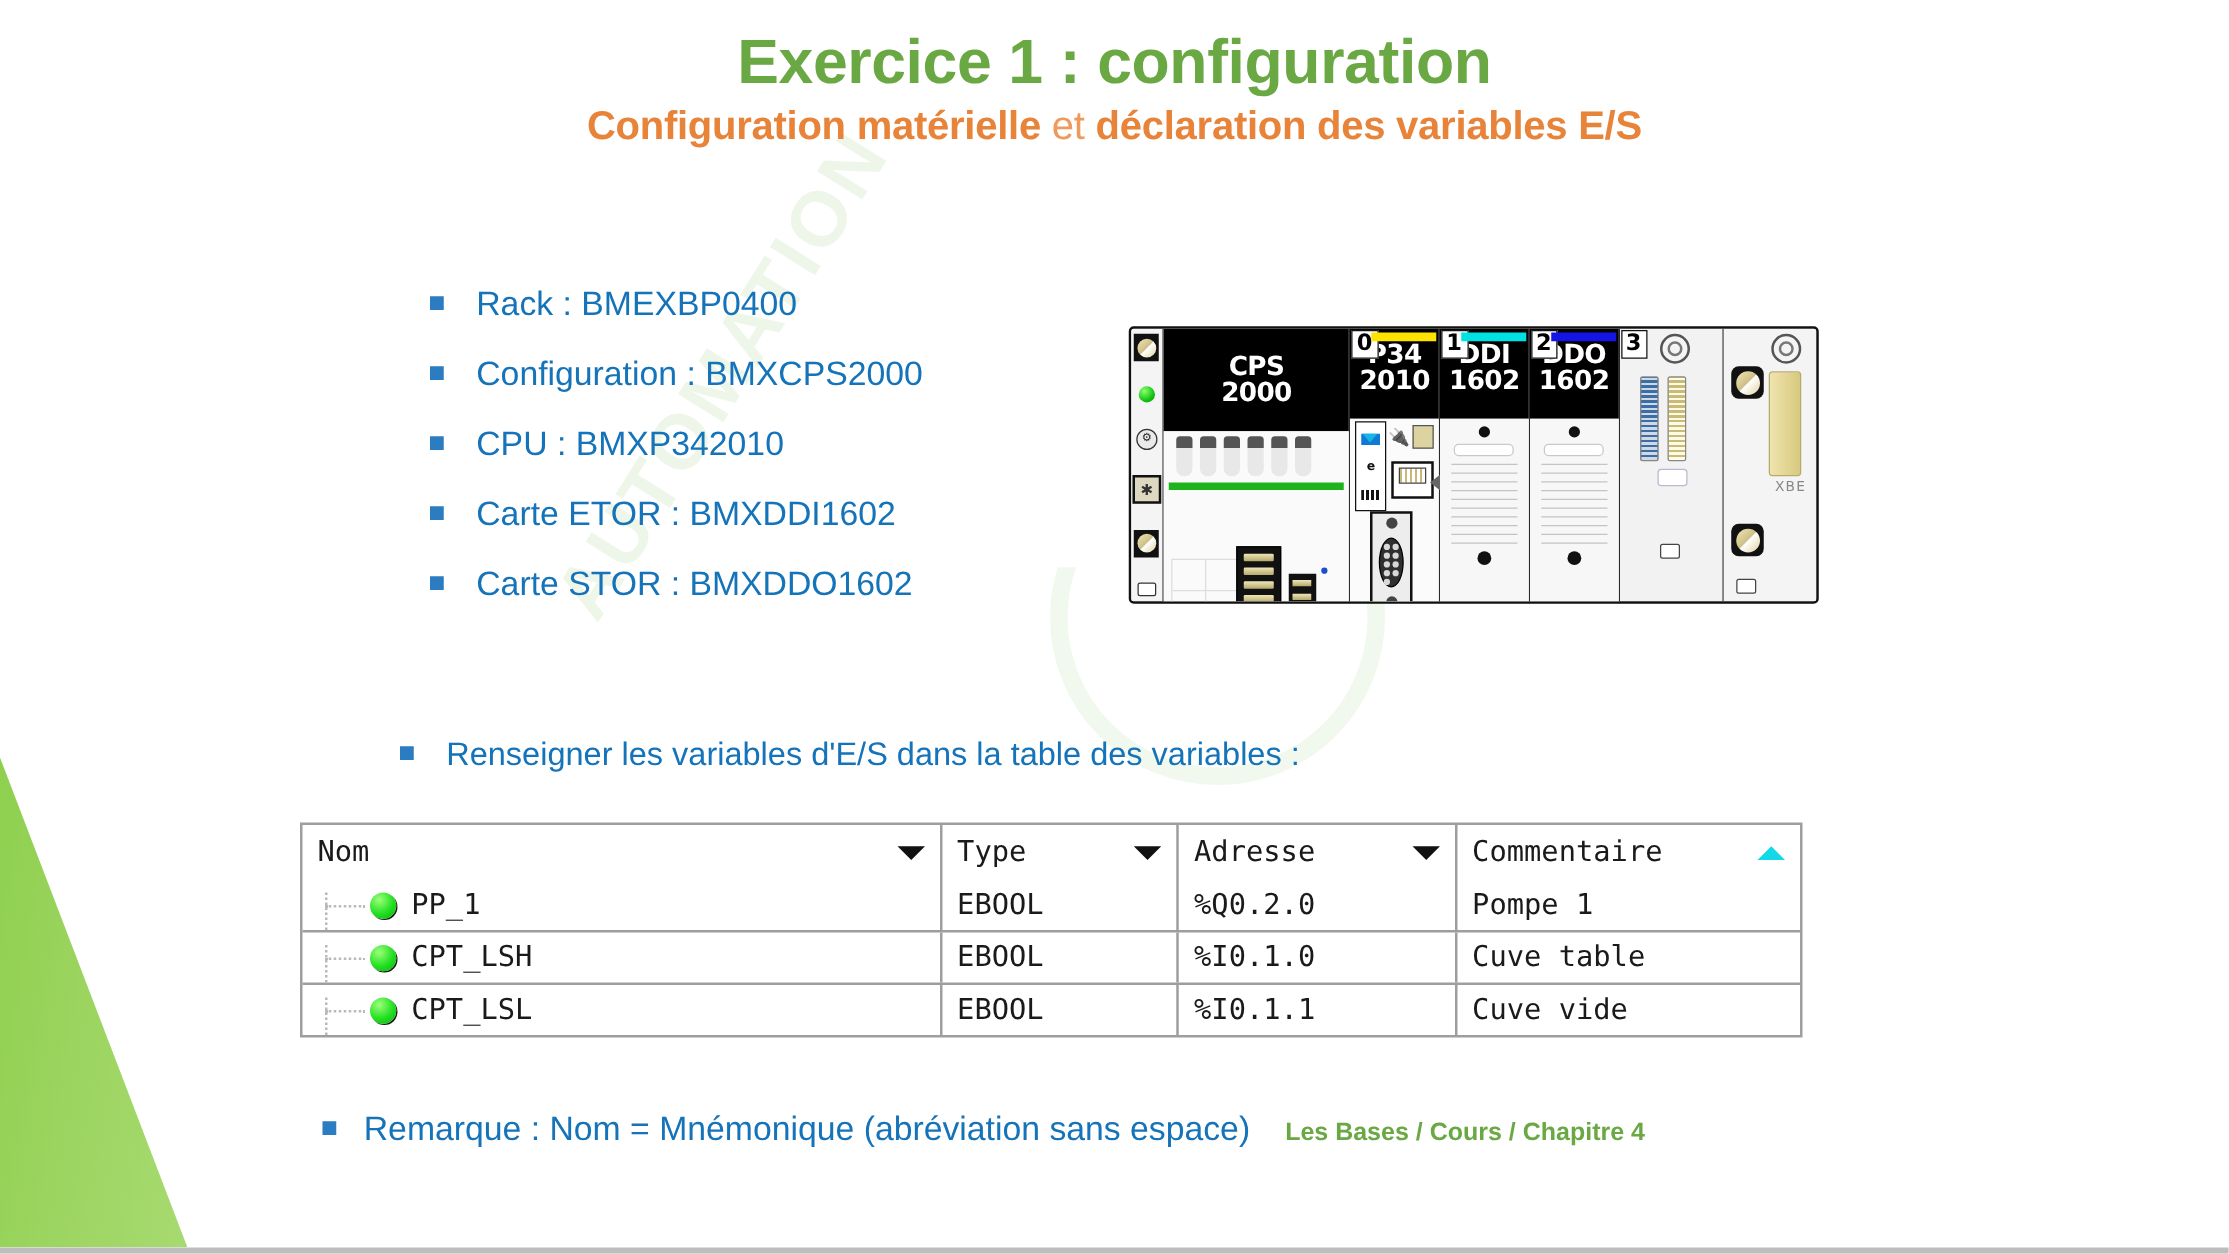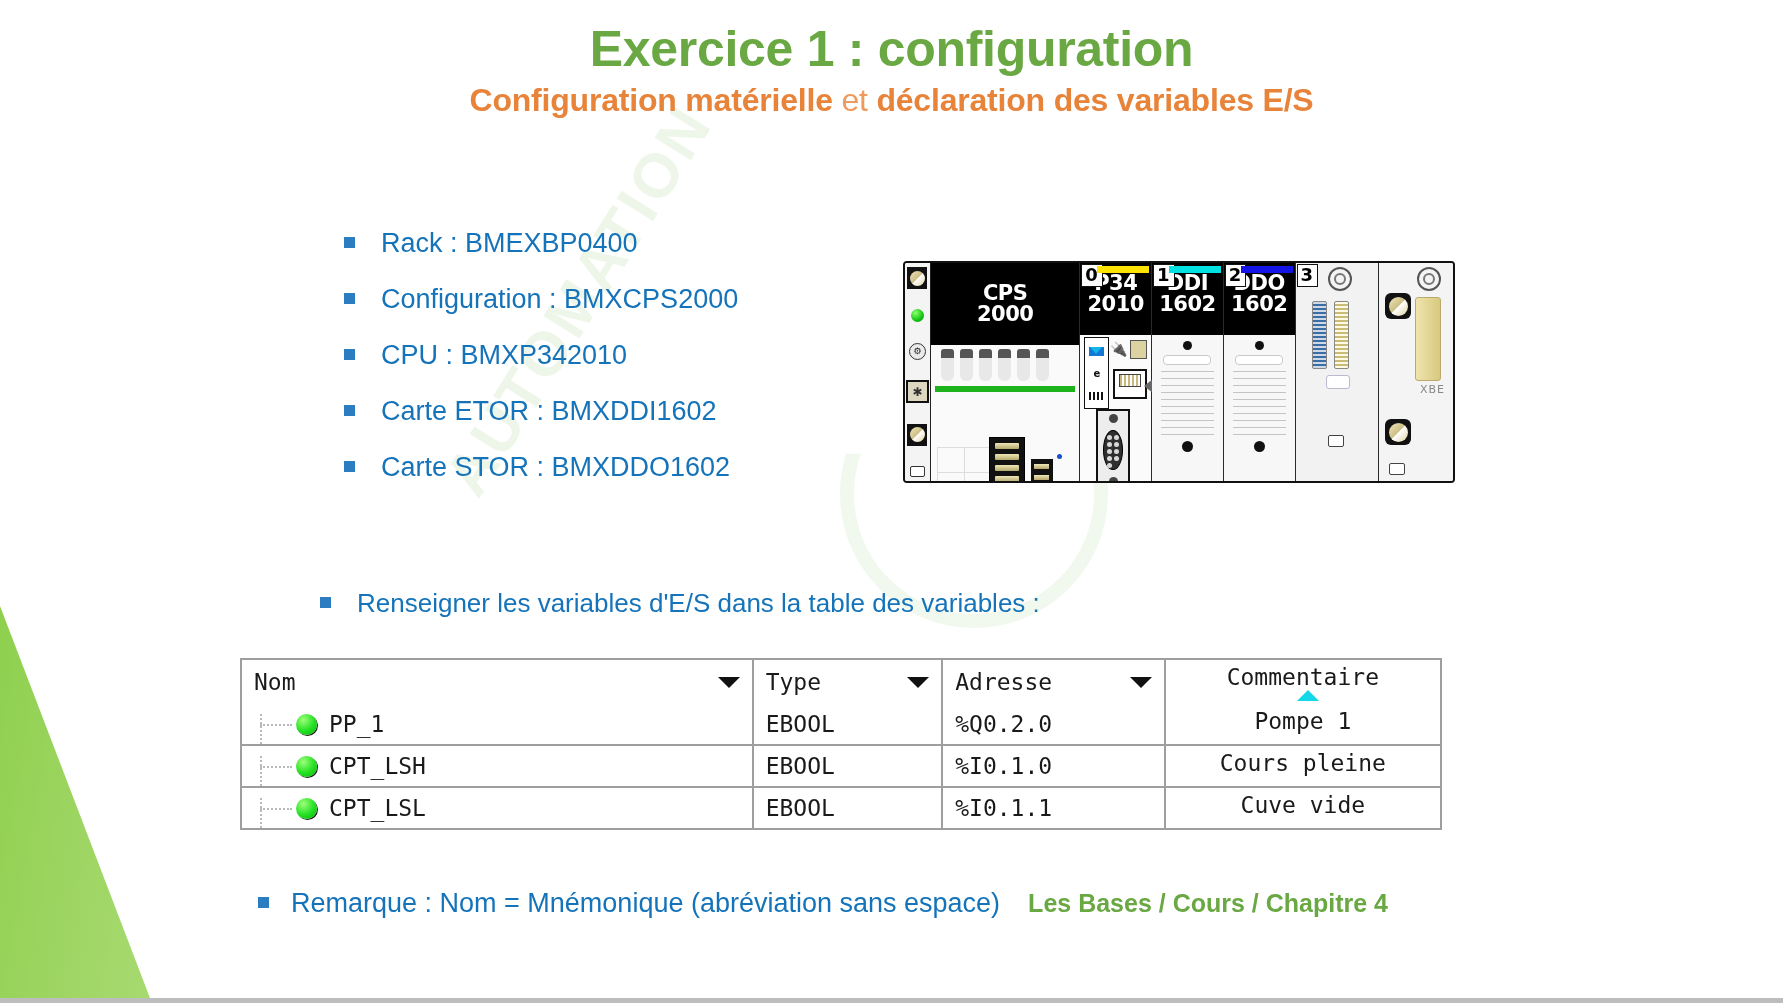--- a/index.html
+++ b/index.html
@@ -137,21 +137,21 @@
   }
   .remark .bullet-mark {
     margin-right: 22px;
   }
   .remark-text {
     font-size: 27px;
     color: #1573b9;
     white-space: nowrap;
   }
   .remark-ref {
-    font-size: 25px;
+    font-size: 20px;
     font-weight: bold;
     color: #6aa843;
     margin-left: 28px;
     white-space: nowrap;
   }
 
   
   .plc {
     position: absolute;
     left: 903px;
@@ -483,21 +483,21 @@
     color: #1a1a1a;
     display: flex;
     align-items: center;
     white-space: nowrap;
     overflow: hidden;
   }
   .vcell:last-child { border-right: none; }
   .c-nom   { width: 513px; }
   .c-type  { width: 190px; }
   .c-adr   { width: 223px; gap: 38px; }
-  .c-com   { width: 275px; flex-direction: column; }
+  .c-com   { width: 275px; }
 
   .vhead .vcell {
     height: 44px;
     justify-content: space-between;
     font-size: 23px;
   }
   .sort-caret {
     width: 0; height: 0;
     border-left: 11px solid transparent;
     border-right: 11px solid transparent;
@@ -775,21 +775,21 @@
     <div class="vrow vbody-row sep">
       <div class="vcell c-nom">
         <span class="name-wrap">
           <span class="tree-line"></span>
           <span class="var-led"></span>
           <span>CPT_LSH</span>
         </span>
       </div>
       <div class="vcell c-type">EBOOL</div>
       <div class="vcell c-adr">%I0.1.0</div>
-      <div class="vcell c-com">Cours pleine</div>
+      <div class="vcell c-com">Cuve table</div>
     </div>
 
     <div class="vrow vbody-row sep">
       <div class="vcell c-nom">
         <span class="name-wrap">
           <span class="tree-line"></span>
           <span class="var-led"></span>
           <span>CPT_LSL</span>
         </span>
       </div>

